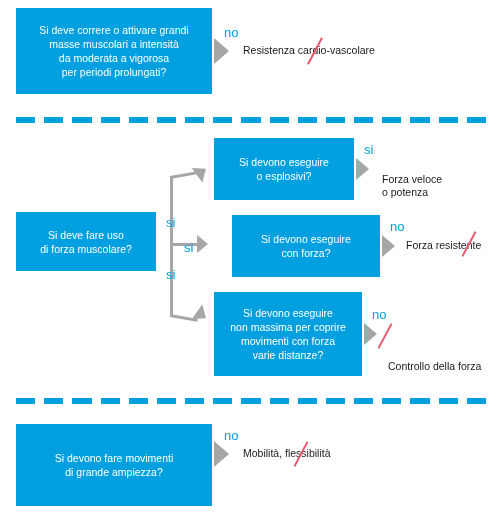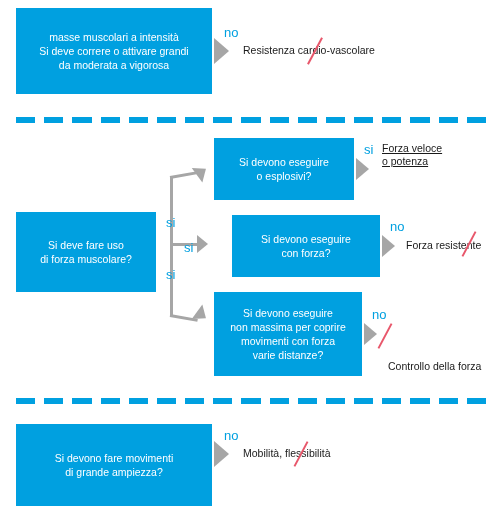--- a/index.html
+++ b/index.html
@@ -98,23 +98,24 @@
     border-left: 11px solid #A6A6A6;
   }
 </style>
 </head>
 <body>
 
 <div id="root">
 
   <div class="box" style="left:16px; top:8px; width:196px; height:86px;">
     <span>
+      <span>Si deve correre o attivare grandi</span>
       <span>masse muscolari a intensità</span>
-      <span>Si deve correre o attivare grandi</span>
       <span>da moderata a vigorosa</span>
+      <span>per periodi prolungati?</span>
     </span>
   </div>
   <div class="arrow" style="left:214px; top:38px;"></div>
   <div class="yn no" style="left:224px; top:25px;">no</div>
   <div class="label" style="left:243px; top:44px;">Resistenza cardio-vascolare</div>
   <div class="strike" style="left:314px; top:36px; height:30px; transform: rotate(28deg);"></div>
 
   <div class="divider" style="left:16px; top:117px; width:470px;">
     <div class="dash"></div>
     <div class="dash"></div>
@@ -128,21 +129,21 @@
     <div class="dash"></div>
     <div class="dash"></div>
     <div class="dash"></div>
     <div class="dash"></div>
     <div class="dash"></div>
     <div class="dash"></div>
     <div class="dash"></div>
     <div class="dash"></div>
   </div>
 
-  <div class="box" style="left:16px; top:212px; width:140px; height:80px;">
+  <div class="box" style="left:16px; top:212px; width:140px; height:59px;">
     <span>
       <span>Si deve fare uso</span>
       <span>di forza muscolare?</span>
     </span>
   </div>
 
   <div class="branch-arrow" style="left:196px; top:163px; transform: rotate(-36deg);"></div>
   <div class="branch-arrow" style="left:197px; top:235px;"></div>
   <div class="branch-arrow" style="left:196px; top:306px; transform: rotate(36deg);"></div>
 
@@ -156,21 +157,21 @@
   <div class="yn" style="left:166px; top:267px;">si</div>
 
   <div class="box" style="left:214px; top:138px; width:140px; height:62px;">
     <span>
       <span>Si devono eseguire</span>
       <span>o esplosivi?</span>
     </span>
   </div>
   <div class="arrow-sm" style="left:356px; top:158px;"></div>
   <div class="yn" style="left:364px; top:142px;">si</div>
-  <div class="label" style="left:382px; top:142px;text-decoration:underline;">
+  <div class="label" style="left:382px; top:173px;">
     <span>Forza veloce</span><br>
     <span>o potenza</span>
   </div>
 
   <div class="box" style="left:232px; top:215px; width:148px; height:62px;">
     <span>
       <span>Si devono eseguire</span>
       <span>con forza?</span>
     </span>
   </div>

